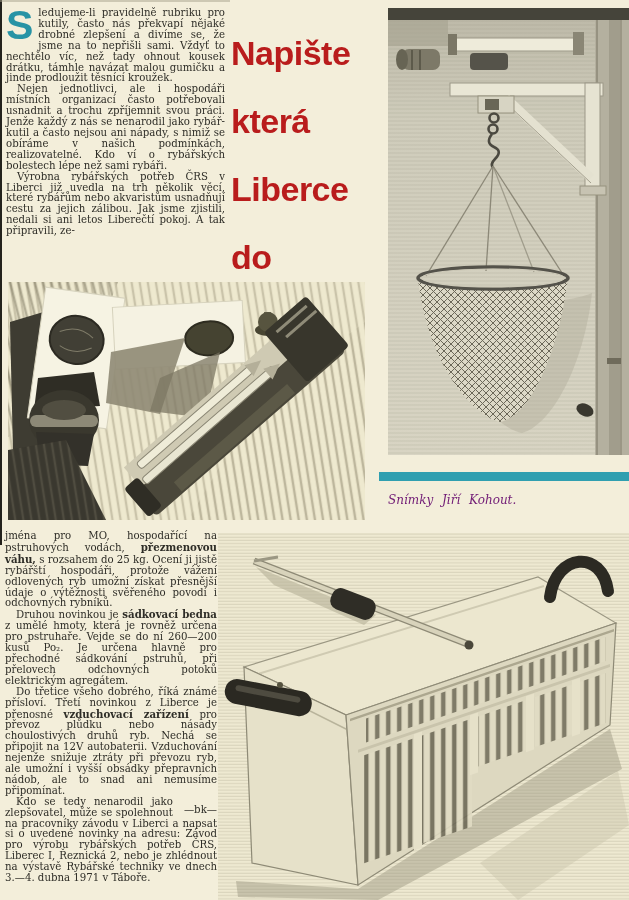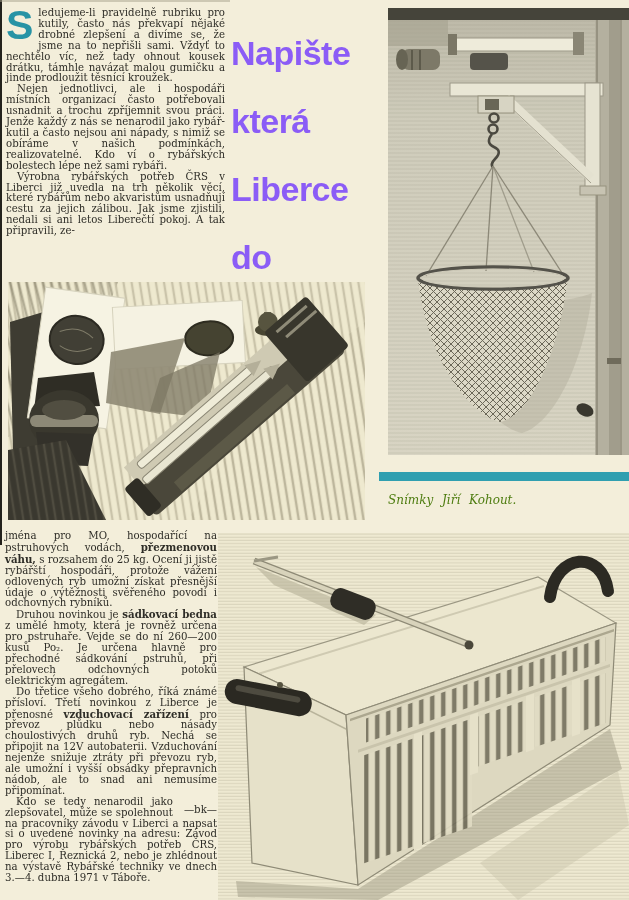--- a/index.html
+++ b/index.html
@@ -23,35 +23,35 @@
     float:left; font-family:"Liberation Sans",sans-serif; font-weight:bold;
     color:#2793a5; font-size:41px; line-height:31px; padding:2px 5px 0 0;
   }
   .signature{float:right;font-weight:normal;margin-top:8px;}
 
   
   .headline{
     position:absolute;left:231px;top:13px;width:150px;
     display:flex;flex-direction:column;gap:34px;
     font-family:"Liberation Sans",sans-serif;font-weight:bold;
-    font-size:34px;line-height:34px;color:#8b5cf6;letter-spacing:-.5px;
+    font-size:34px;line-height:34px;color:#b91c1c;letter-spacing:-.5px;
   }
 
   
   figure{margin:0;padding:0;}
   .photo{position:absolute;}
   .photo svg{display:block;}
   .photo-scale{left:388px;top:8px;width:241px;height:447px;}
   .photo-devices{left:8px;top:282px;width:357px;height:238px;}
   .photo-crate{left:218px;top:533px;width:411px;height:367px;}
 
   .teal-bar{position:absolute;left:379px;top:472px;width:250px;height:9px;background:#2f9fb0;}
   .credit{
     position:absolute;left:388px;top:493px;margin:0;
-    font-style:italic;font-size:12px;word-spacing:5px;color:#4d7c0f;
+    font-style:italic;font-size:12px;word-spacing:5px;color:#701a75;
   }
 </style>
 </head>
 <body>
 
 <div class="page">
   <div class="scan-edge-left"></div>
   <div class="scan-edge-top"></div>
 
   <section class="col col-top" id="col-top">

